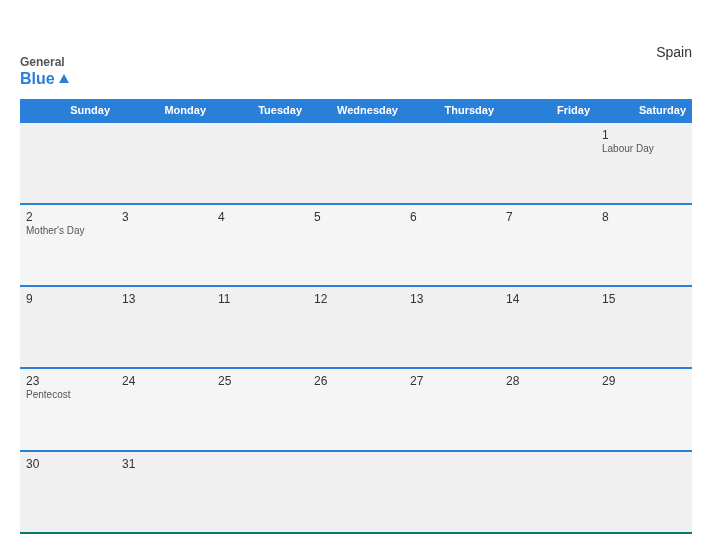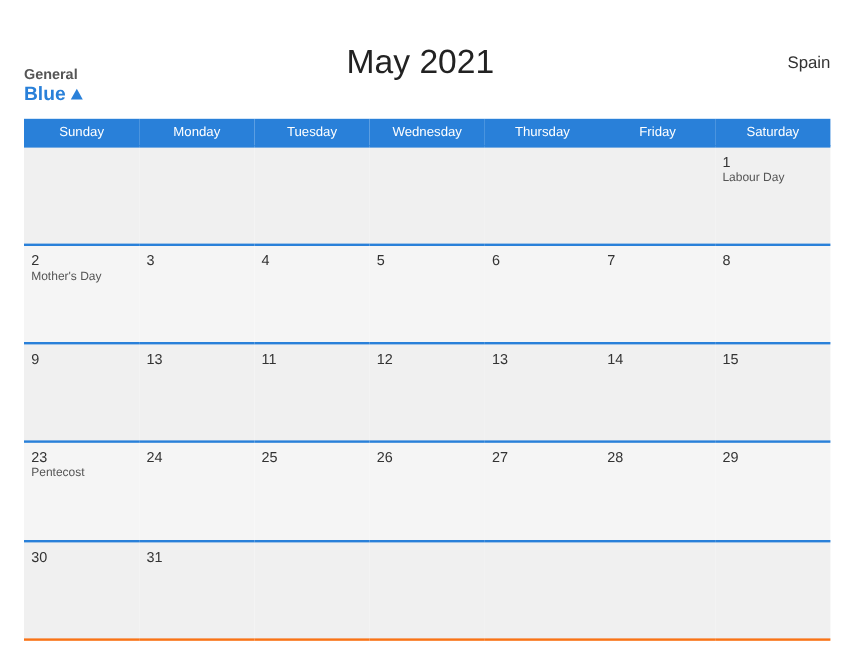--- a/index.html
+++ b/index.html
@@ -78,23 +78,23 @@
       flex: 1;
     }
 
     .calendar-table thead tr {
       background-color: #2980d9;
     }
 
     .calendar-table thead th {
       color: #fff;
       font-size: 11px;
-      font-weight: normal;
+      font-weight: bold;
       padding: 5px 6px;
-      text-align: center;
+      text-align: right;
       border: none;
     }
 
     .calendar-table tbody tr {
       border-top: 2px solid #2980d9;
     }
 
     .calendar-table tbody td {
       vertical-align: top;
       padding: 5px 6px;
@@ -103,21 +103,21 @@
       height: 68px;
       width: calc(100% / 7);
       background: #f5f5f5;
     }
 
     .calendar-table tbody tr:nth-child(odd) td {
       background: #f0f0f0;
     }
 
     .calendar-table tbody tr:last-child {
-      border-bottom: 2px solid #f97316;
+      border-bottom: 2px solid #0f766e;
     }
 
     .day-number {
       font-size: 12px;
       font-weight: normal;
       display: block;
     }
 
     .day-event {
       font-size: 10px;
@@ -135,21 +135,20 @@
 
 <div class="header">
   <div class="logo">
     <span class="logo-general">General</span>
     <span class="logo-blue">
       <span>Blue</span>
       <span class="logo-triangle"></span>
     </span>
   </div>
 
-  <h1 class="calendar-title">May 2021</h1>
 
   <div class="country-label">Spain</div>
 </div>
 
 <table class="calendar-table">
   <thead>
     <tr>
 
     <th>Sunday</th>
         <th>Monday</th>

